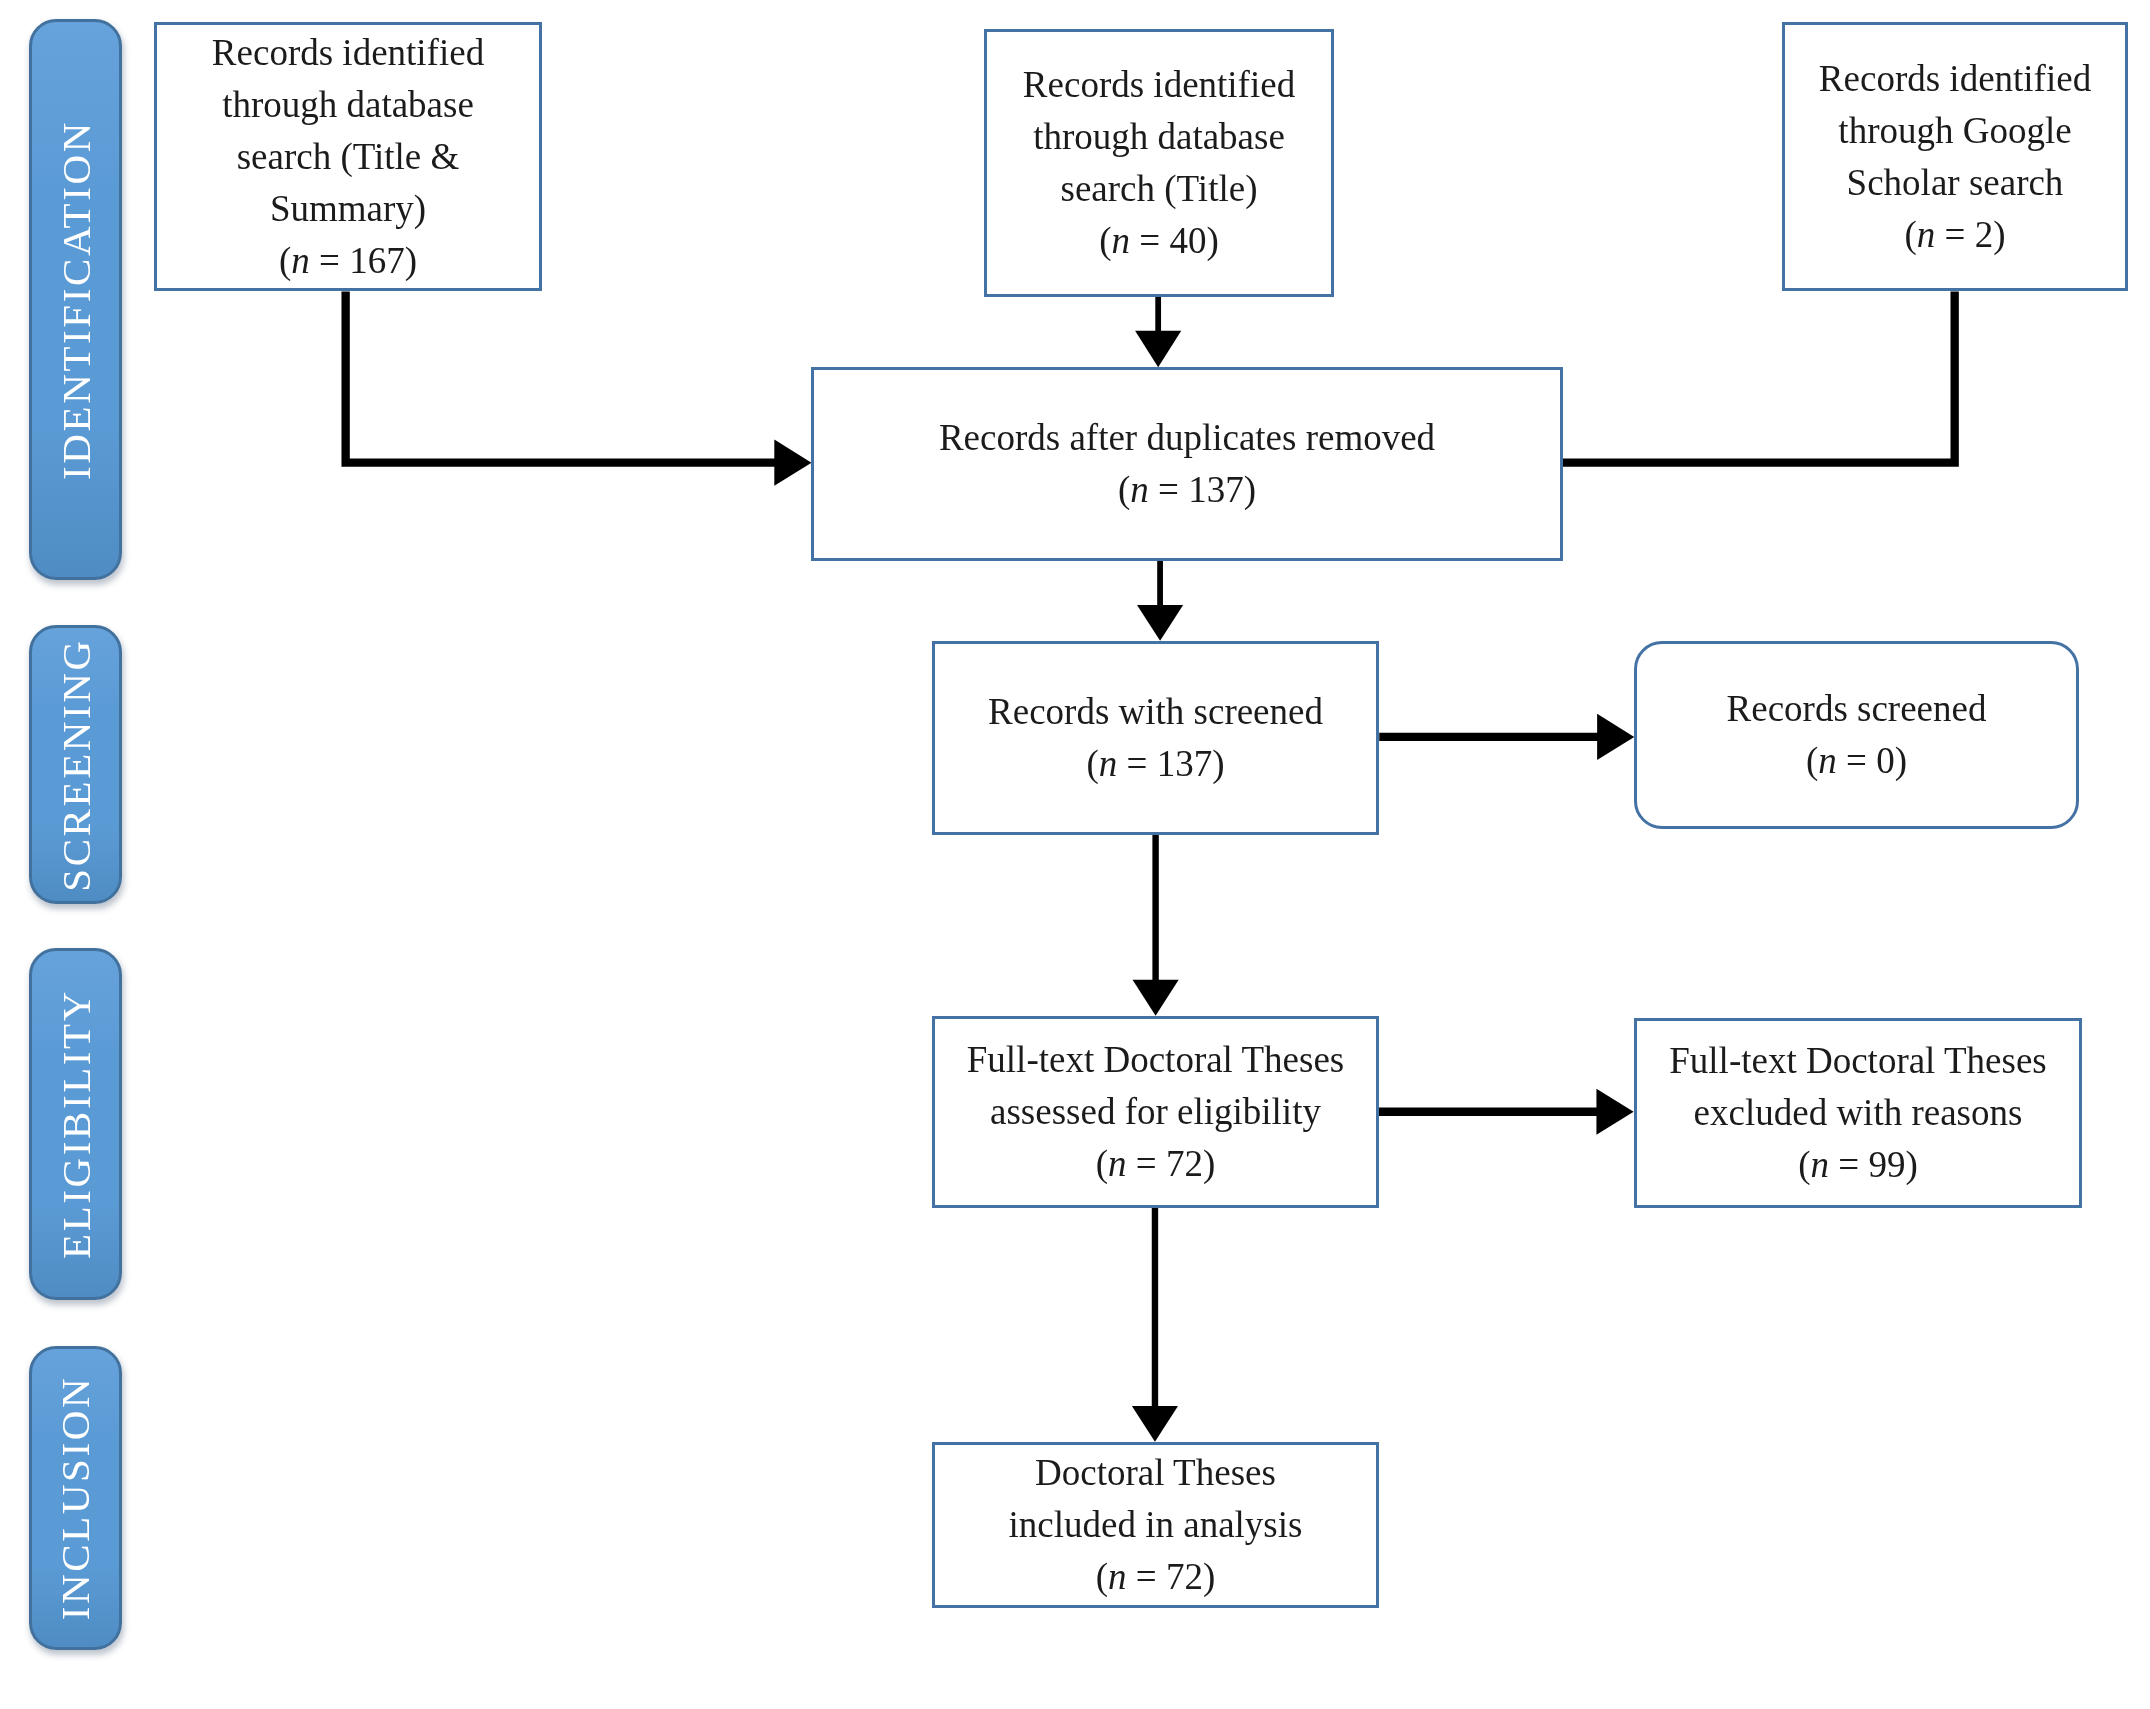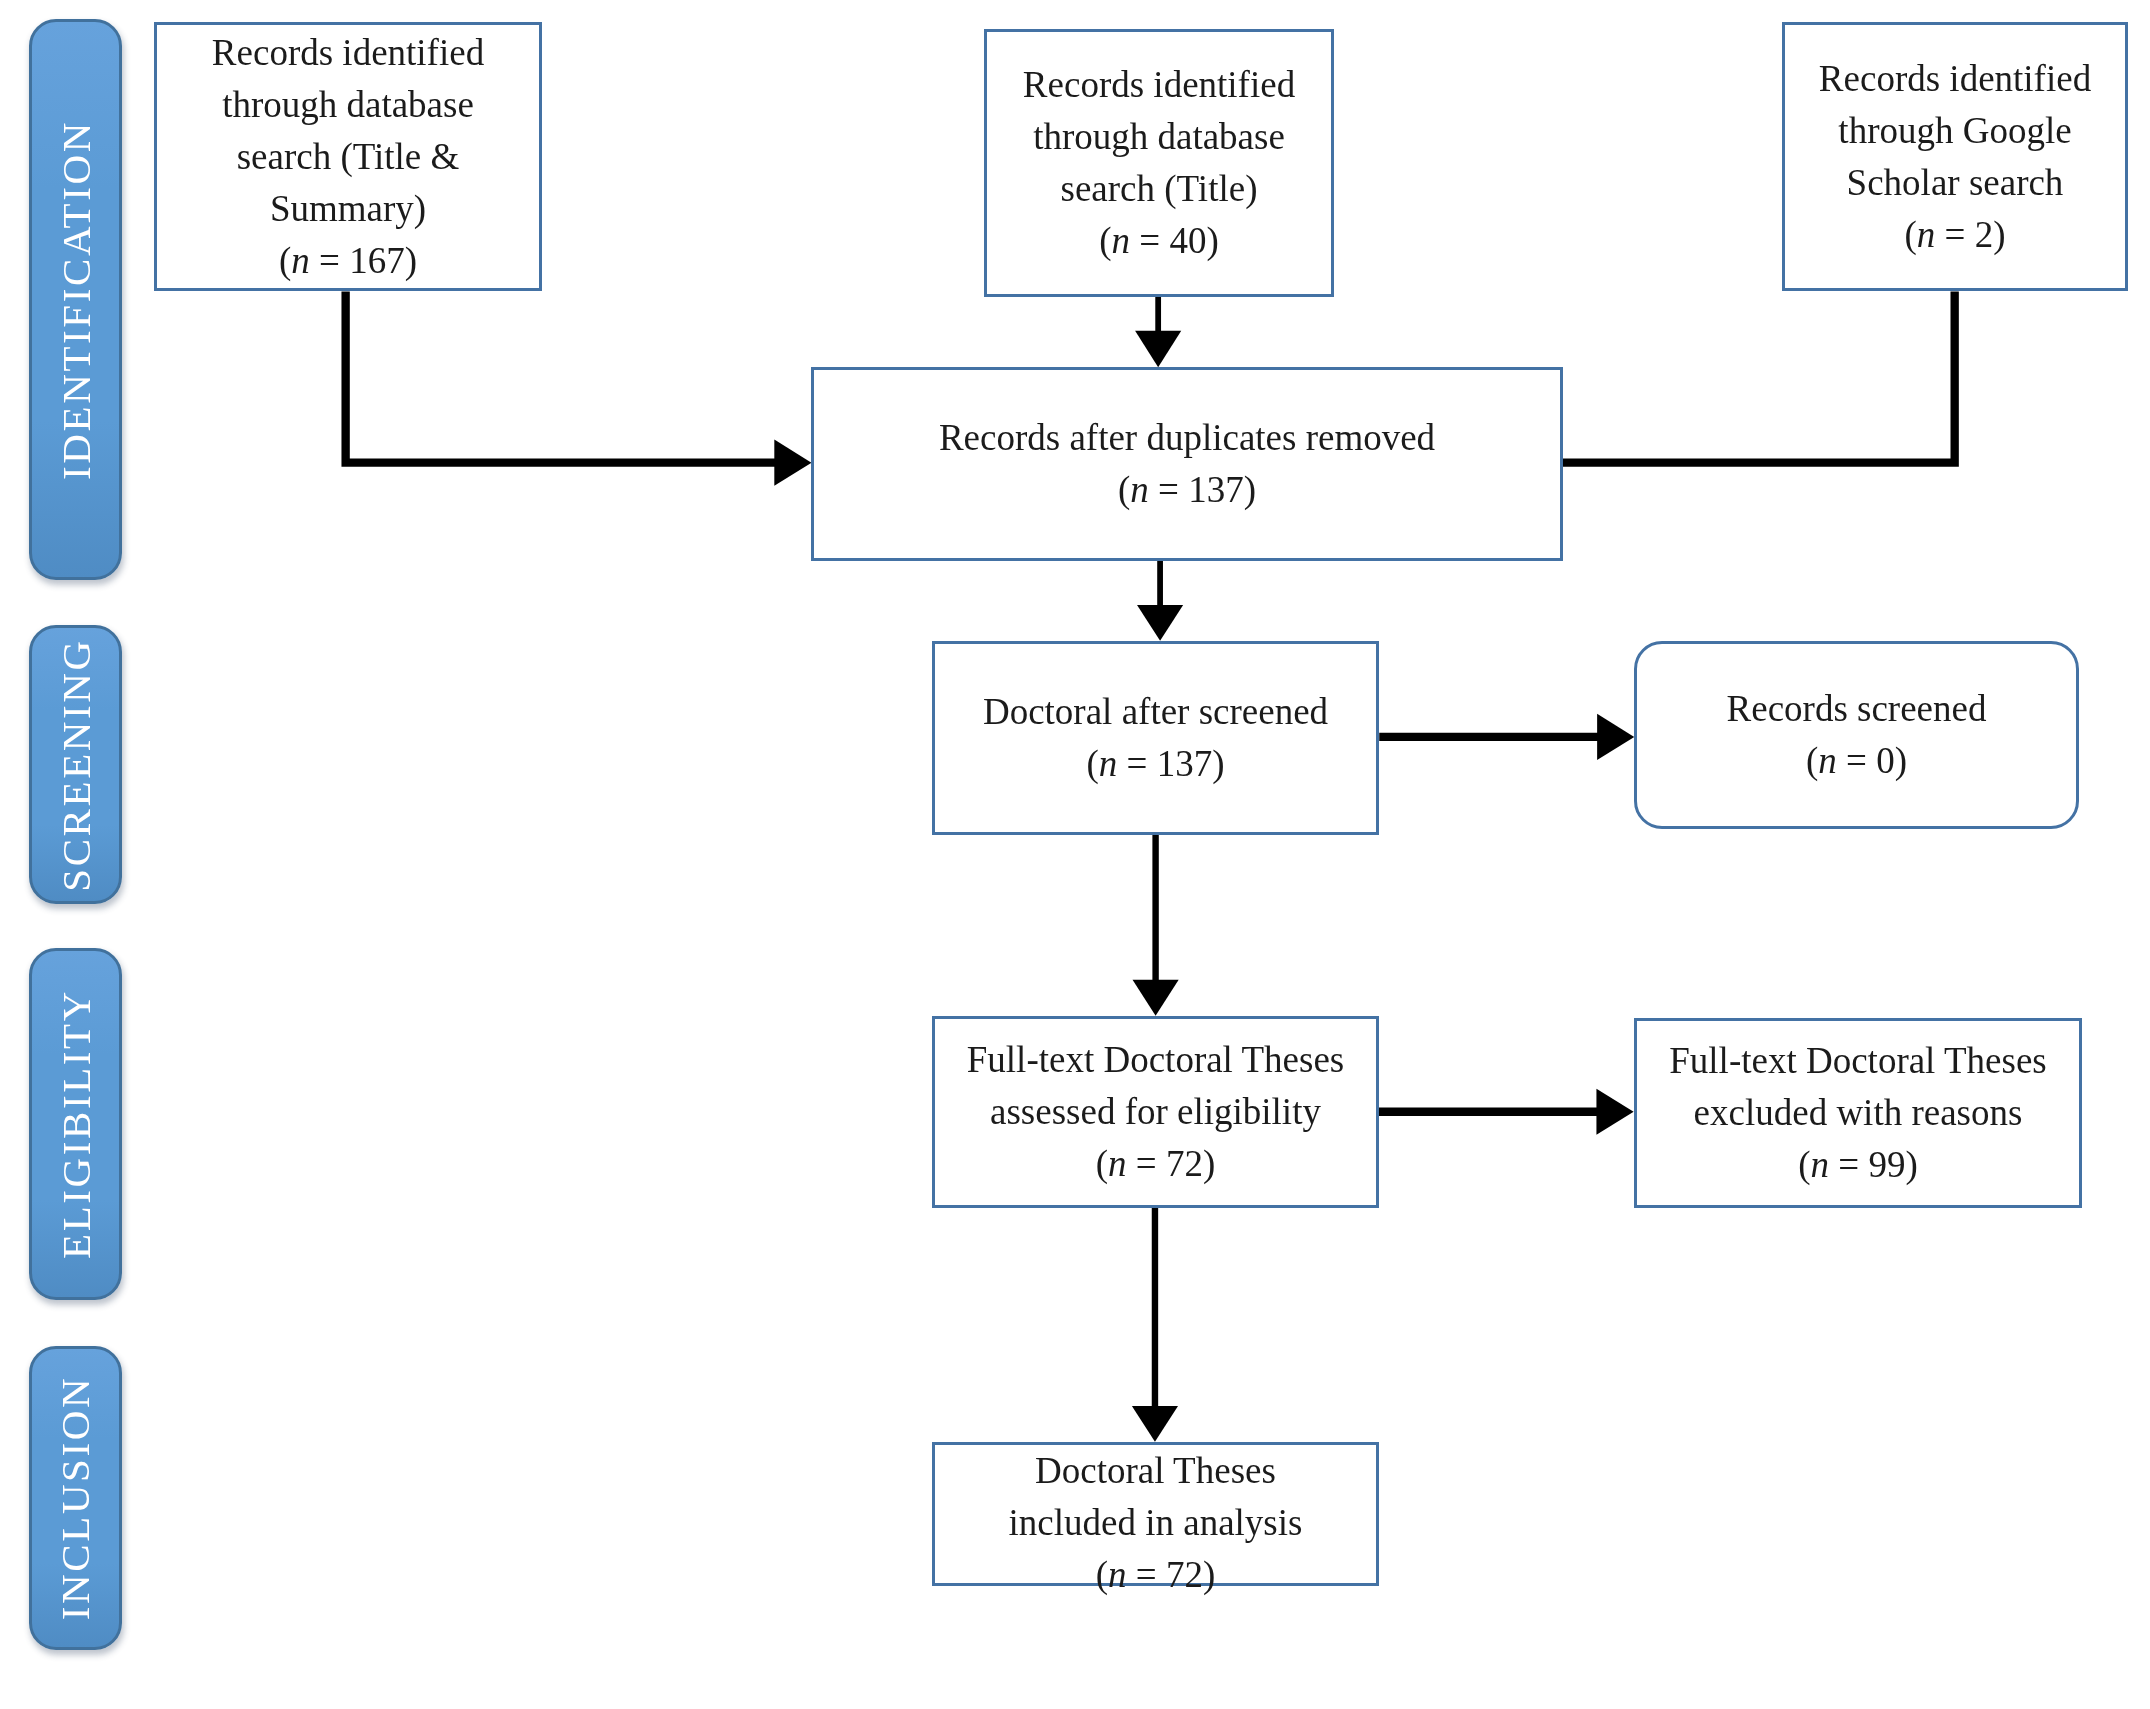--- a/index.html
+++ b/index.html
@@ -119,41 +119,41 @@
 Scholar search</div>
     <div class="n-line"><span>(</span><i>n</i><span> = 2)</span></div>
   </div>
 
   <div class="fbox" style="left:811px;top:367px;width:752px;height:194px;">
     <div class="box-label">Records after duplicates removed</div>
     <div class="n-line"><span>(</span><i>n</i><span> = 137)</span></div>
   </div>
 
   <div class="fbox" style="left:932px;top:641px;width:447px;height:194px;">
-    <div class="box-label">Doctoral after screened</div>
+    <div class="box-label">Records with screened</div>
     <div class="n-line"><span>(</span><i>n</i><span> = 137)</span></div>
   </div>
 
   <div class="fbox" style="left:1634px;top:641px;width:445px;height:188px;border-radius:28px;">
     <div class="box-label">Records screened</div>
     <div class="n-line"><span>(</span><i>n</i><span> = 0)</span></div>
   </div>
 
   <div class="fbox" style="left:932px;top:1016px;width:447px;height:192px;">
     <div class="box-label">Full-text Doctoral Theses
 assessed for eligibility</div>
     <div class="n-line"><span>(</span><i>n</i><span> = 72)</span></div>
   </div>
 
   <div class="fbox" style="left:1634px;top:1018px;width:448px;height:190px;">
     <div class="box-label">Full-text Doctoral Theses
 excluded with reasons</div>
     <div class="n-line"><span>(</span><i>n</i><span> = 99)</span></div>
   </div>
 
-  <div class="fbox" style="left:932px;top:1442px;width:447px;height:144px;justify-content:space-between;">
+  <div class="fbox" style="left:932px;top:1442px;width:447px;height:166px;">
     <div class="box-label">Doctoral Theses
 included in analysis</div>
     <div class="n-line"><span>(</span><i>n</i><span> = 72)</span></div>
   </div>
 
 </div>
 
 
 </body></html>

